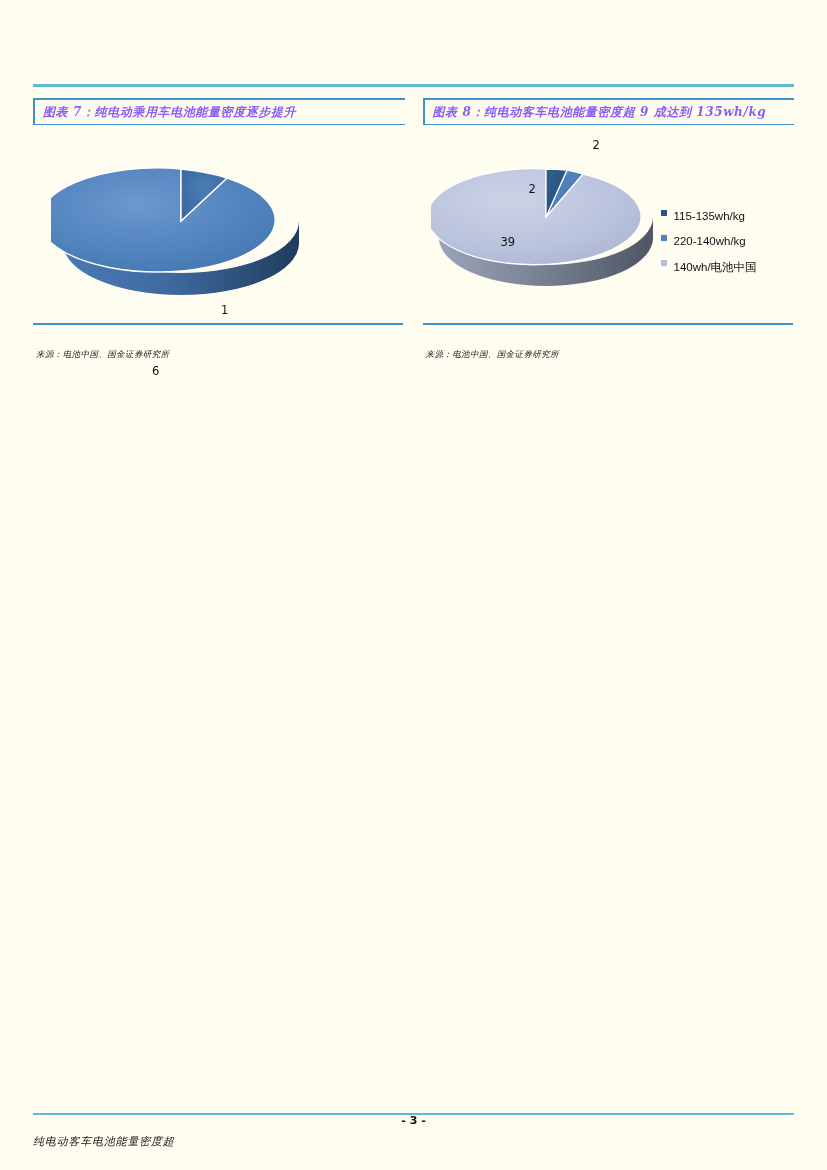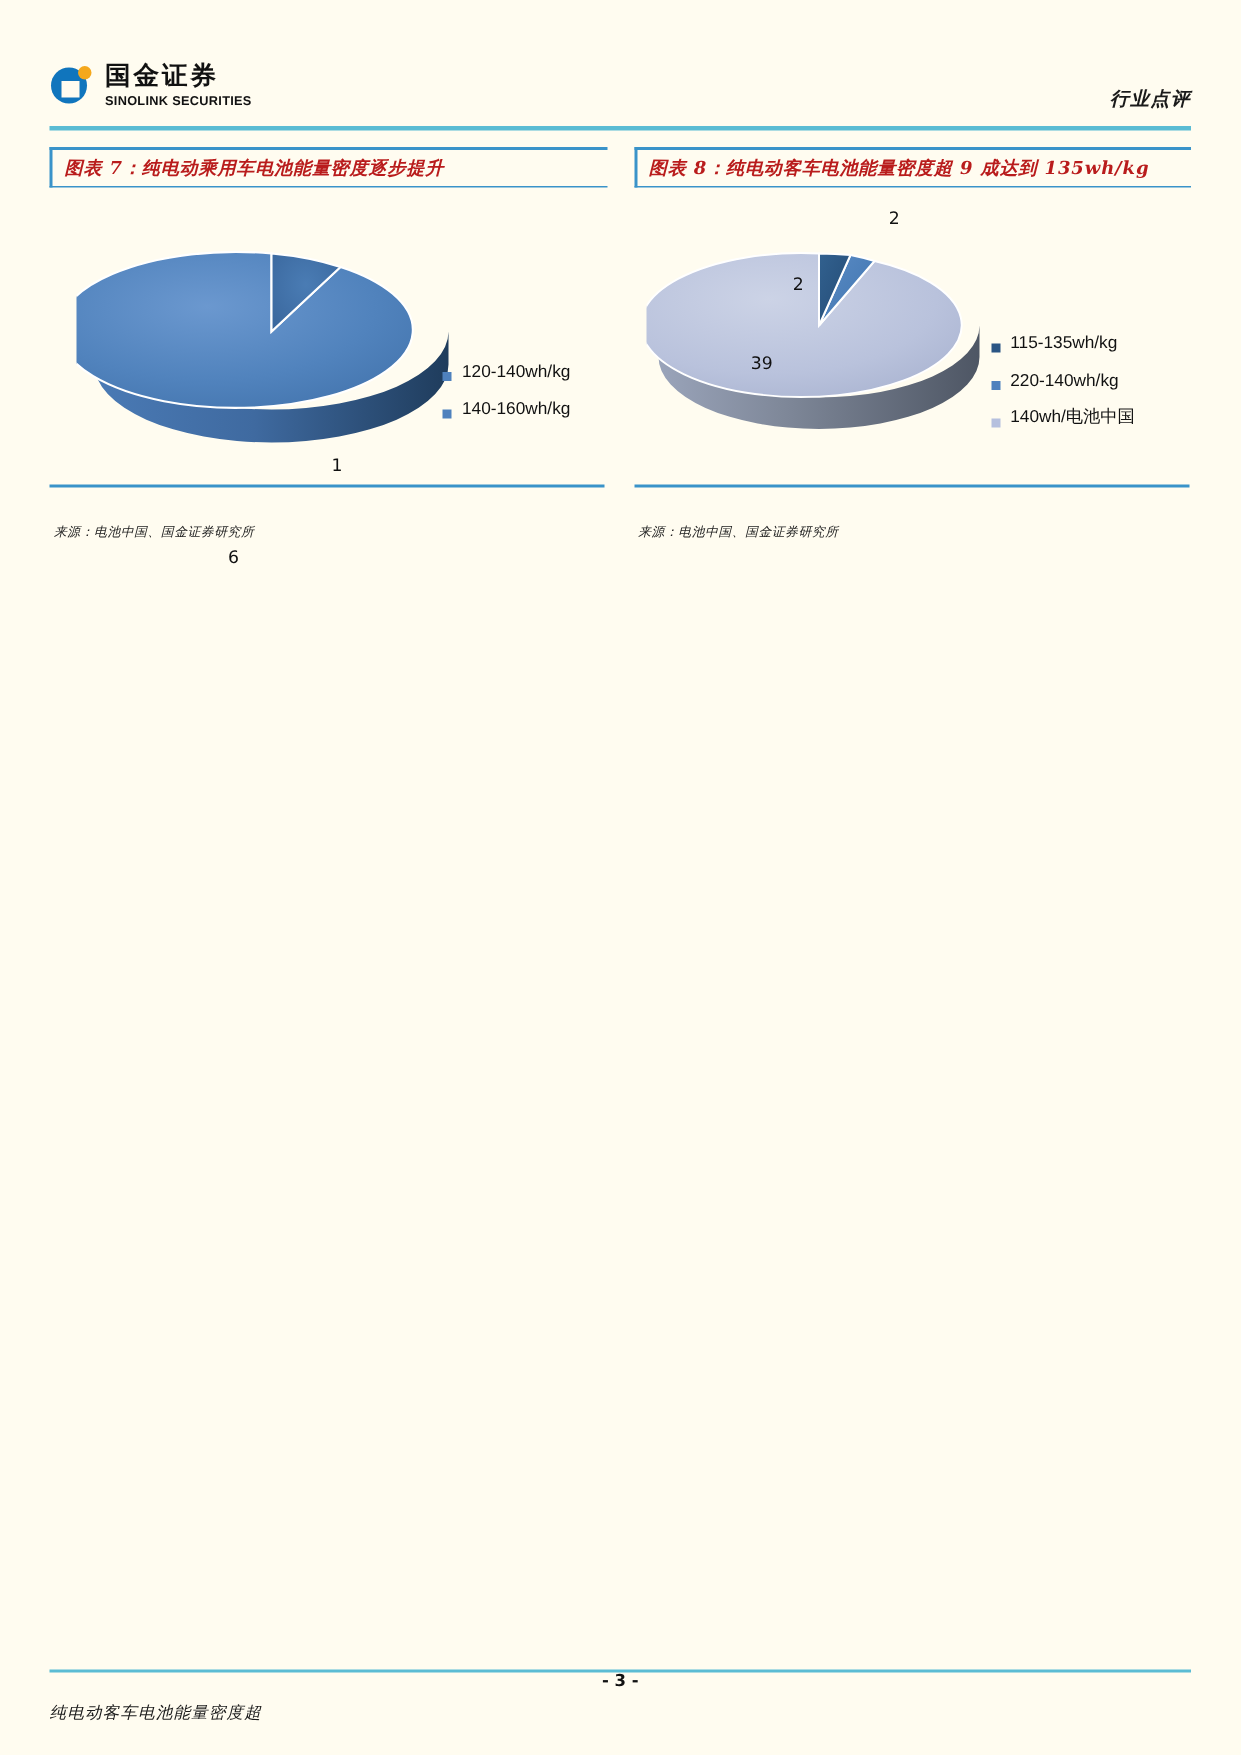--- a/index.html
+++ b/index.html
@@ -126,21 +126,21 @@
     display: flex;
     align-items: center;
     padding-left: 8px;
   }
   .panel-title-text {
     font-family: "DejaVu Serif", serif;
     font-style: italic;
     font-weight: bold;
     font-size: 12px;
     letter-spacing: 0.6px;
-    color: #b91c1c;
+    color: #8b5cf6;
     white-space: nowrap;
   }
 
   .panel-body {
     position: relative;
     height: 198px;
   }
 
   .panel-source-rule {
     width: 370px;
@@ -177,21 +177,21 @@
   }
 
   
   .legend {
     position: absolute;
     display: flex;
     flex-direction: column;
   }
   .legend-item {
     display: flex;
-    align-items: flex-end;
+    align-items: flex-start;
     height: 25px;
   }
   .legend-swatch {
     width: 6px; height: 6px;
     margin-right: 7px;
     flex: 0 0 auto;
   }
   .legend-label {
     font-family: "Liberation Sans", sans-serif;
     font-size: 11.5px;
@@ -227,34 +227,20 @@
     font-size: 11px;
     letter-spacing: 0.8px;
     color: #1a1a1a;
   }
 </style>
 </head>
 <body>
 
 <div class="page">
 
-  <div class="header">
-    <div class="logo-wrap">
-      <div class="logo-mark">
-        <div class="ring"></div>
-        <div class="sq"></div>
-        <div class="dot"></div>
-      </div>
-      <div class="logo-text">
-        <div class="logo-cn">国金证券</div>
-        <div class="logo-en">SINOLINK SECURITIES</div>
-      </div>
-    </div>
-    <div class="header-right">行业点评</div>
-  </div>
   <div class="header-rule"></div>
 
   <div class="panels">
 
     <div class="panel left">
       <div class="panel-title">
         <span class="panel-title-text">图表 7：纯电动乘用车电池能量密度逐步提升</span>
       </div>
       <div class="panel-body">
         <div class="chart-area">
@@ -280,30 +266,20 @@
 
             <path d="M 130,78 L 130,26 A 118,52 0 1 0 176,35 Z" fill="url(#topA)" stroke="#ffffff" stroke-width="1.4"></path>
 
             <path d="M 130,78 L 176,35 A 118,52 0 0 0 130,26 Z" fill="url(#topA2)" stroke="#ffffff" stroke-width="1.4"></path>
           </svg>
 
           <span class="pie-label" style="left:188px; top:178px;">1</span>
           <span class="pie-label" style="left:119px; top:239px;">6</span>
         </div>
 
-        <div class="legend" style="left:262px; top:104px;">
-          <div class="legend-item">
-            <span class="legend-swatch" style="background:#4f81bd"></span>
-            <span class="legend-label">120-140wh/kg</span>
-          </div>
-          <div class="legend-item">
-            <span class="legend-swatch" style="background:#4f81bd"></span>
-            <span class="legend-label">140-160wh/kg</span>
-          </div>
-        </div>
       </div>
       <div class="panel-source-rule"></div>
       <div class="panel-source">来源：电池中国、国金证券研究所</div>
     </div>
 
     <div class="panel right">
       <div class="panel-title">
         <span class="panel-title-text">图表 8：纯电动客车电池能量密度超 9 成达到 135wh/kg</span>
       </div>
       <div class="panel-body">

